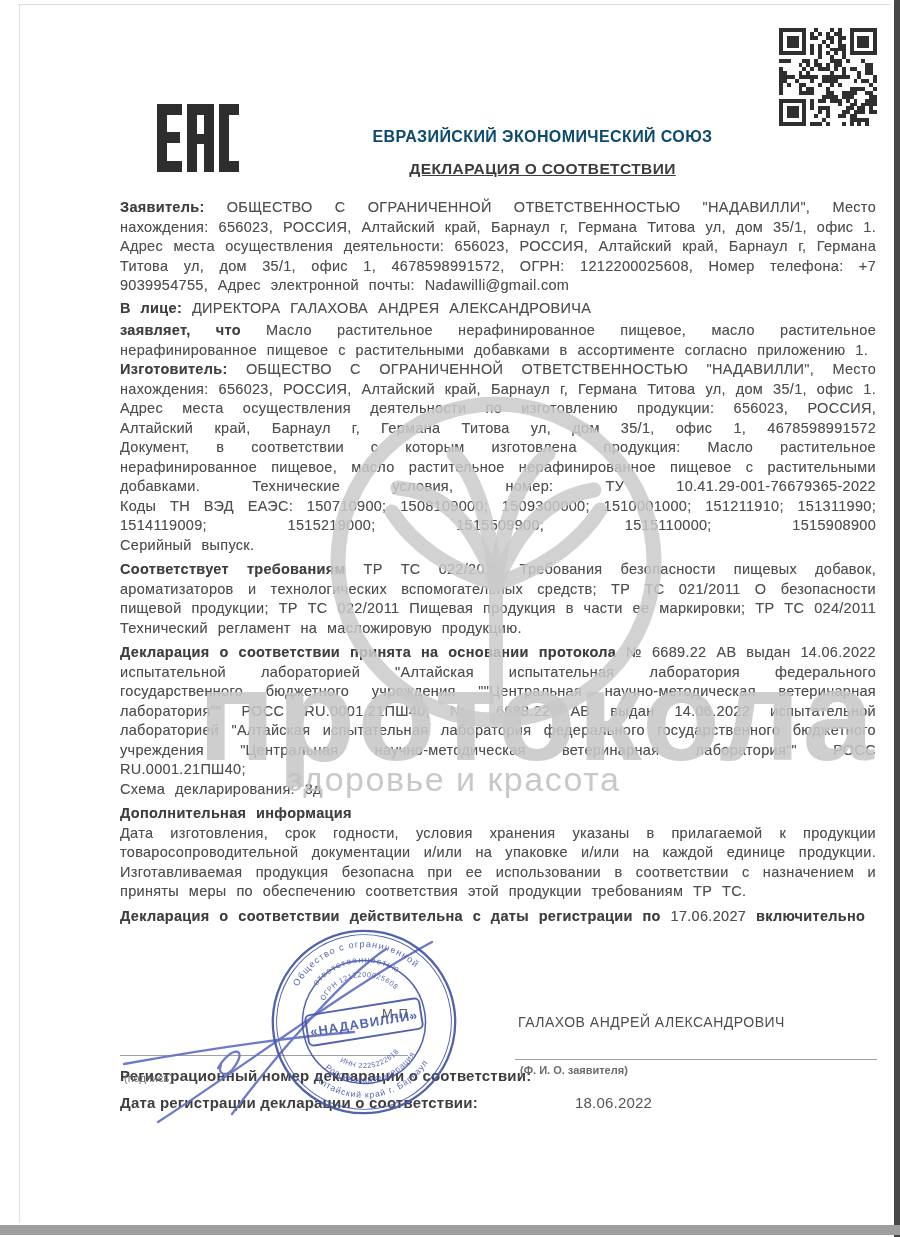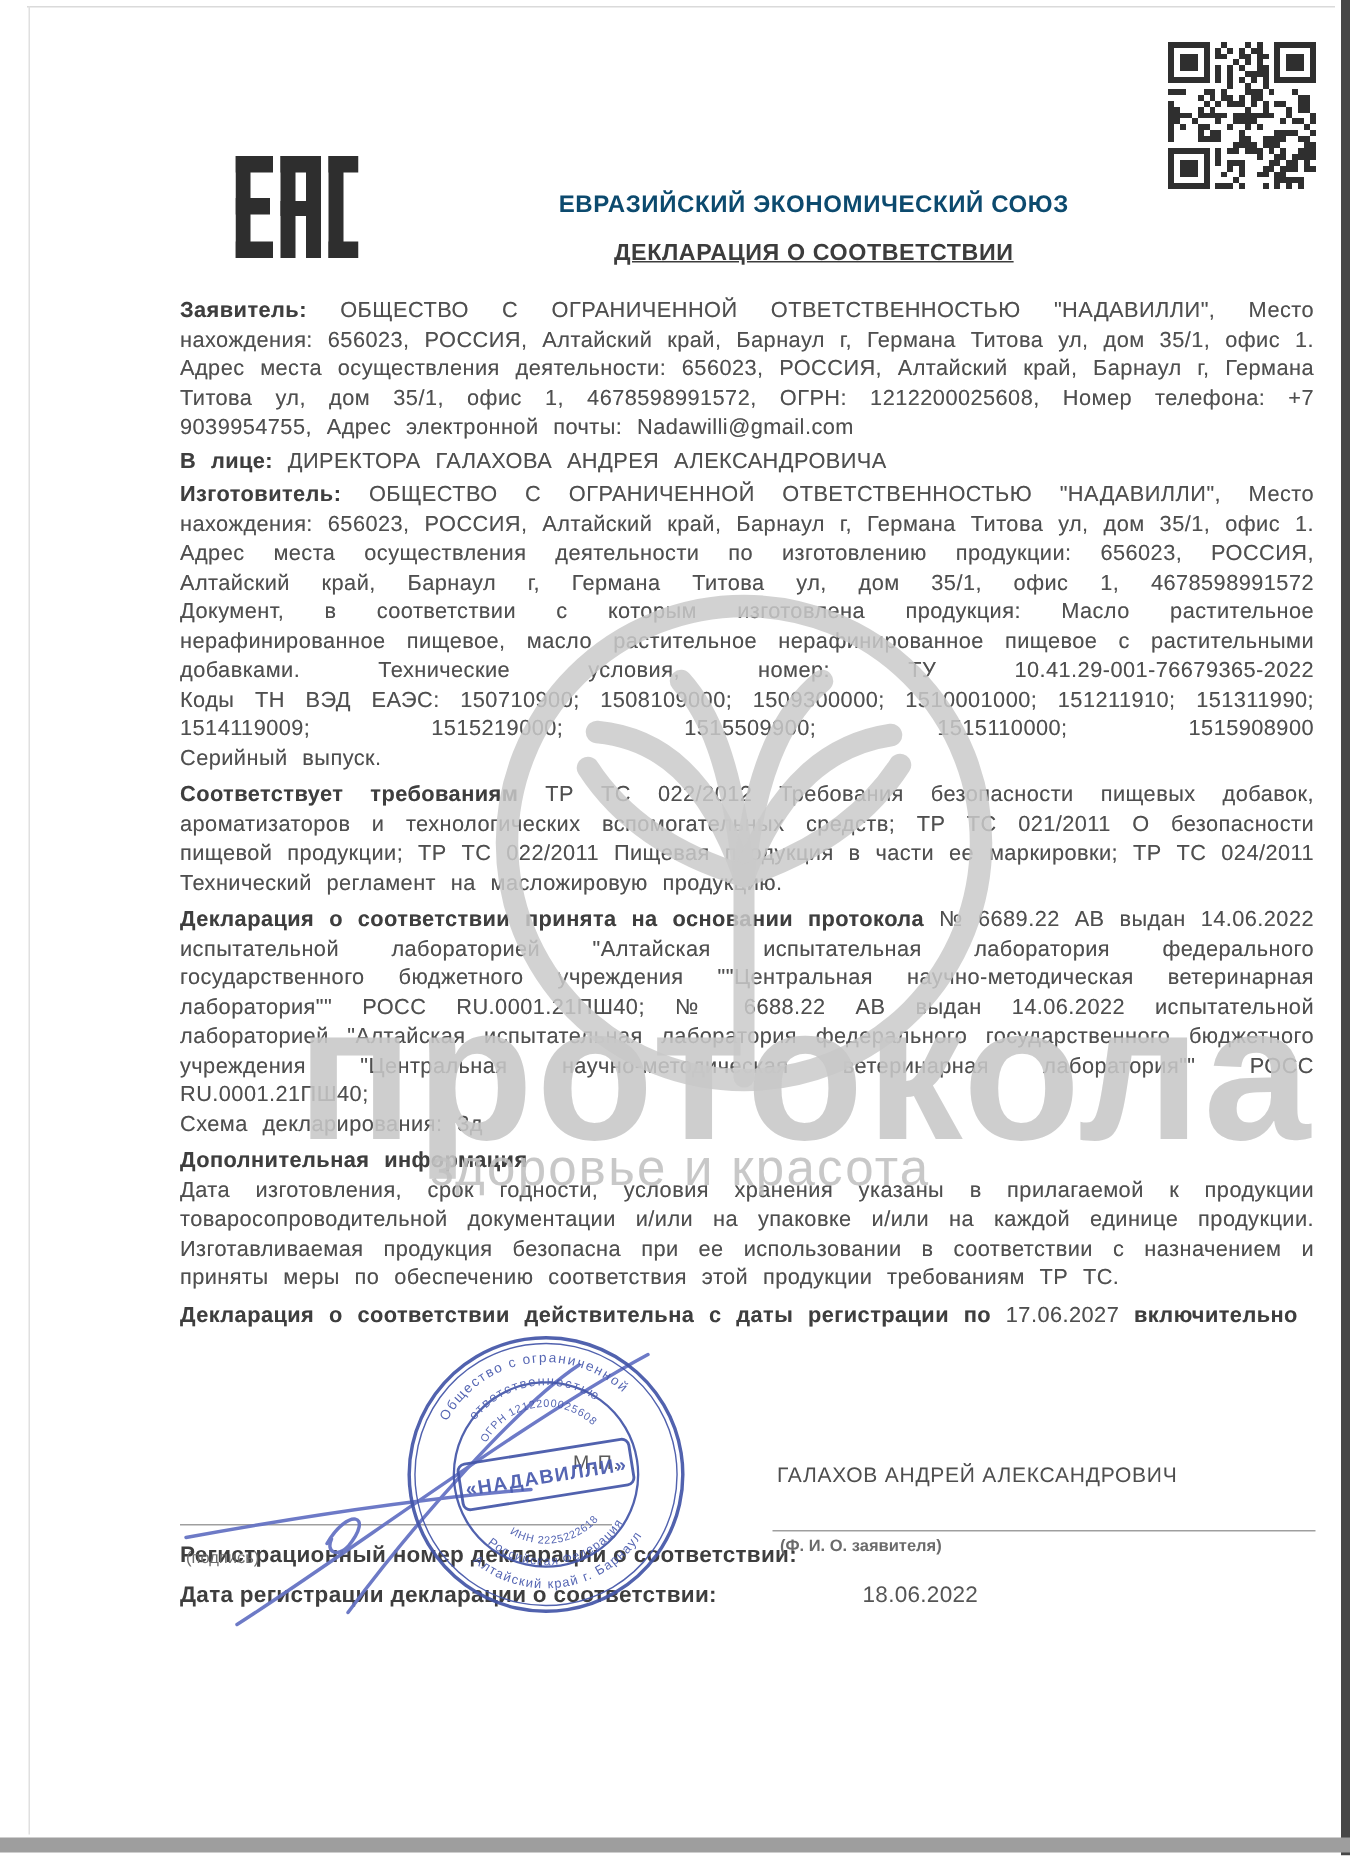--- a/index.html
+++ b/index.html
@@ -399,20 +399,21 @@
 
 <div class="doc-title">ЕВРАЗИЙСКИЙ ЭКОНОМИЧЕСКИЙ СОЮЗ</div>
 <div class="doc-subtitle">ДЕКЛАРАЦИЯ О СООТВЕТСТВИИ</div>
 
 <div class="content">
 
   <p class="para"><span class="lbl">Заявитель:</span> <span>ОБЩЕСТВО С ОГРАНИЧЕННОЙ ОТВЕТСТВЕННОСТЬЮ "НАДАВИЛЛИ", Место нахождения: 656023, РОССИЯ, Алтайский край, Барнаул г, Германа Титова ул, дом 35/1, офис 1. Адрес места осуществления деятельности: 656023, РОССИЯ, Алтайский край, Барнаул г, Германа Титова ул, дом 35/1, офис 1, 4678598991572, ОГРН: 1212200025608, Номер телефона: +7 9039954755, Адрес электронной почты: Nadawilli@gmail.com</span></p>
 
   <p class="para plain"><span class="lbl">В лице:</span> <span>ДИРЕКТОРА ГАЛАХОВА АНДРЕЯ АЛЕКСАНДРОВИЧА</span></p>
 
+  <p class="para tight"><span class="lbl">заявляет, что</span> <span>Масло растительное нерафинированное пищевое, масло растительное нерафинированное пищевое с растительными добавками в ассортименте согласно приложению 1.</span></p>
 
   <p class="para tight spread"><span class="lbl">Изготовитель:</span> <span>ОБЩЕСТВО С ОГРАНИЧЕННОЙ ОТВЕТСТВЕННОСТЬЮ "НАДАВИЛЛИ", Место нахождения: 656023, РОССИЯ, Алтайский край, Барнаул г, Германа Титова ул, дом 35/1, офис 1. Адрес места осуществления деятельности по изготовлению продукции: 656023, РОССИЯ, Алтайский край, Барнаул г, Германа Титова ул, дом 35/1, офис 1, 4678598991572</span></p>
 
   <p class="para tight spread">Документ, в соответствии с которым изготовлена продукция: Масло растительное нерафинированное пищевое, масло растительное нерафинированное пищевое с растительными добавками. Технические условия, номер: ТУ 10.41.29-001-76679365-2022</p>
 
   <p class="para tight spread">Коды ТН ВЭД ЕАЭС: 150710900; 1508109000; 1509300000; 1510001000; 151211910; 151311990; 1514119009; 1515219000; 1515509900; 1515110000; 1515908900</p>
 
   <p class="para plain">Серийный выпуск.</p>
 
   <p class="para gap"><span class="lbl">Соответствует требованиям</span> <span>ТР ТС 022/2012 Требования безопасности пищевых добавок, ароматизаторов и технологических вспомогательных средств; ТР ТС 021/2011 О безопасности пищевой продукции; ТР ТС 022/2011 Пищевая продукция в части ее маркировки; ТР ТС 024/2011 Технический регламент на масложировую продукцию.</span></p>

